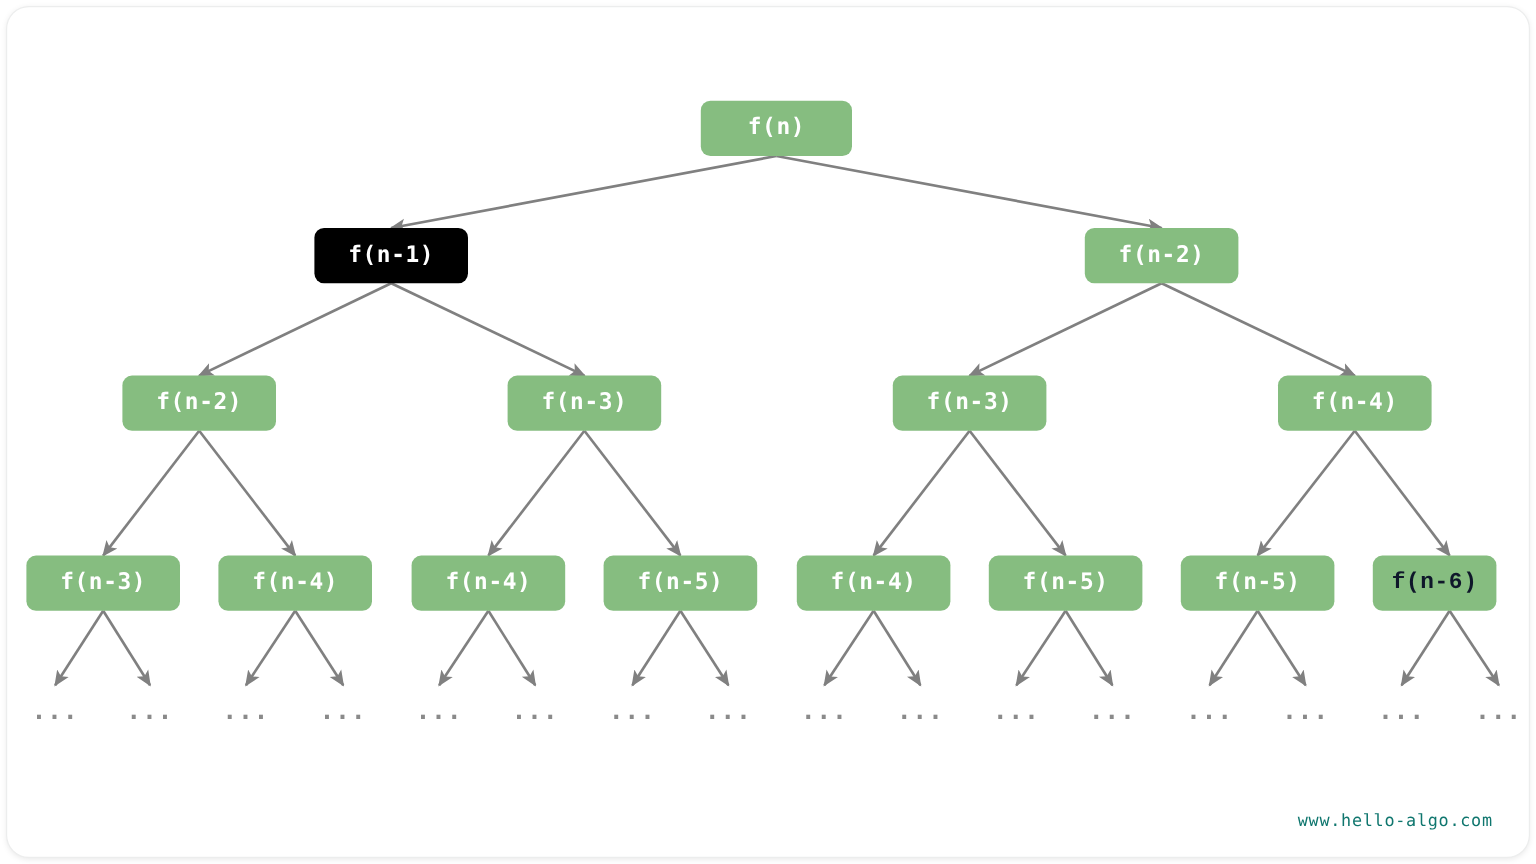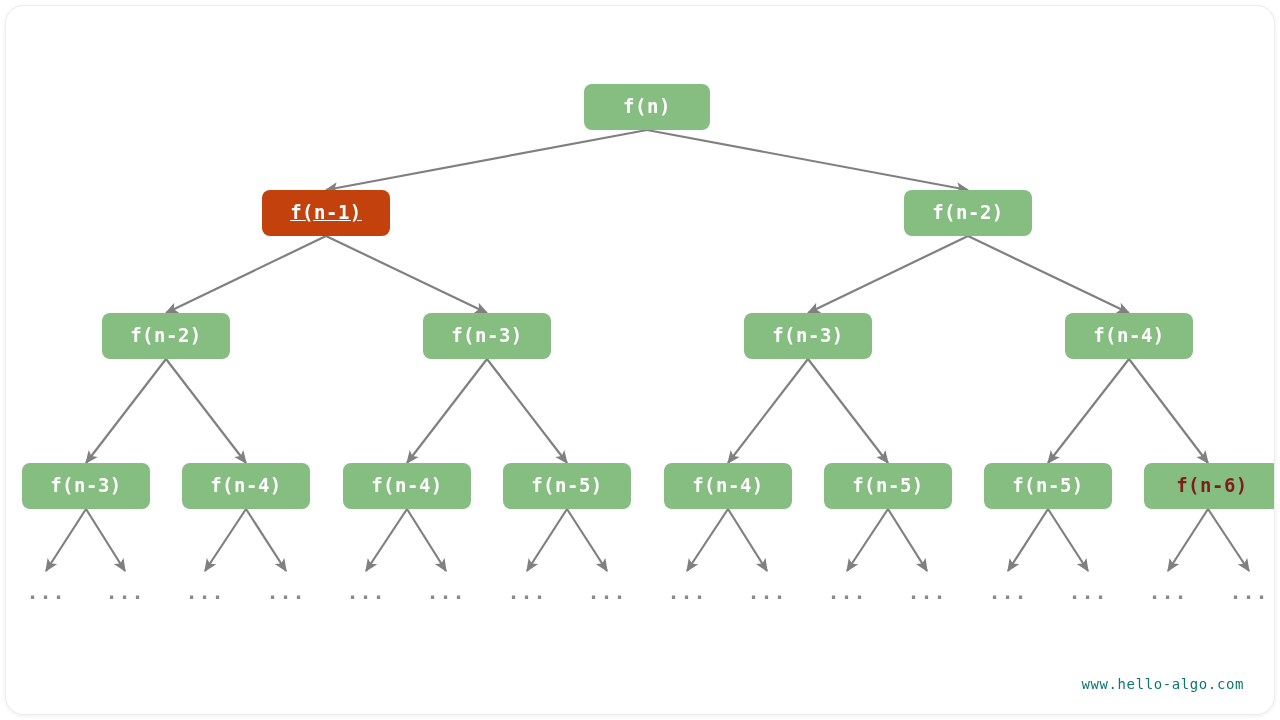--- a/index.html
+++ b/index.html
@@ -139,21 +139,21 @@
             <line x1="1042" y1="503" x2="1082" y2="565" stroke="#808080" stroke-width="2.2" stroke-linecap="butt" marker-end="url(#arrowhead)"></line>
             <line x1="1202" y1="503" x2="1162" y2="565" stroke="#808080" stroke-width="2.2" stroke-linecap="butt" marker-end="url(#arrowhead)"></line>
             <line x1="1202" y1="503" x2="1243" y2="565" stroke="#808080" stroke-width="2.2" stroke-linecap="butt" marker-end="url(#arrowhead)"></line>
           </g>
       </svg>
 
       <div id="nodes-layer">
           <div class="node" style="left: 578px; top: 78px; width: 126px; height: 46px; background: rgb(134, 189, 128); color: rgb(255, 255, 255);">
             <span class="node-label">f(n)</span>
           </div>
-          <div class="node" style="left: 256px; top: 184px; width: 128px; height: 46px; background: #c2410c; color: rgb(255, 255, 255); text-decoration: underline;">
+          <div class="node" style="left: 256px; top: 184px; width: 128px; height: 46px; background: #000000; color: rgb(255, 255, 255);">
             <span class="node-label">f(n-1)</span>
           </div>
           <div class="node" style="left: 898px; top: 184px; width: 128px; height: 46px; background: rgb(134, 189, 128); color: rgb(255, 255, 255);">
             <span class="node-label">f(n-2)</span>
           </div>
           <div class="node" style="left: 96px; top: 307px; width: 128px; height: 46px; background: rgb(134, 189, 128); color: rgb(255, 255, 255);">
             <span class="node-label">f(n-2)</span>
           </div>
           <div class="node" style="left: 417px; top: 307px; width: 128px; height: 46px; background: rgb(134, 189, 128); color: rgb(255, 255, 255);">
             <span class="node-label">f(n-3)</span>
@@ -178,21 +178,21 @@
           </div>
           <div class="node" style="left: 658px; top: 457px; width: 128px; height: 46px; background: rgb(134, 189, 128); color: rgb(255, 255, 255);">
             <span class="node-label">f(n-4)</span>
           </div>
           <div class="node" style="left: 818px; top: 457px; width: 128px; height: 46px; background: rgb(134, 189, 128); color: rgb(255, 255, 255);">
             <span class="node-label">f(n-5)</span>
           </div>
           <div class="node" style="left: 978px; top: 457px; width: 128px; height: 46px; background: rgb(134, 189, 128); color: rgb(255, 255, 255);">
             <span class="node-label">f(n-5)</span>
           </div>
-          <div class="node" style="left: 1138px; top: 457px; width: 136px; height: 46px; background: rgb(134, 189, 128); color: #7f1d1d;">
+          <div class="node" style="left: 1138px; top: 457px; width: 103px; height: 46px; background: rgb(134, 189, 128); color: #0f172a; font-family: Liberation Mono, monospace;">
             <span class="node-label">f(n-6)</span>
           </div>
         </div>
       <div id="ellipsis-layer">
           <div class="ellipsis" style="left: 40px; top: 586px; color: rgb(138, 138, 138);">...</div>
           <div class="ellipsis" style="left: 119px; top: 586px; color: rgb(138, 138, 138);">...</div>
           <div class="ellipsis" style="left: 199px; top: 586px; color: rgb(138, 138, 138);">...</div>
           <div class="ellipsis" style="left: 280px; top: 586px; color: rgb(138, 138, 138);">...</div>
           <div class="ellipsis" style="left: 360px; top: 586px; color: rgb(138, 138, 138);">...</div>
           <div class="ellipsis" style="left: 440px; top: 586px; color: rgb(138, 138, 138);">...</div>

